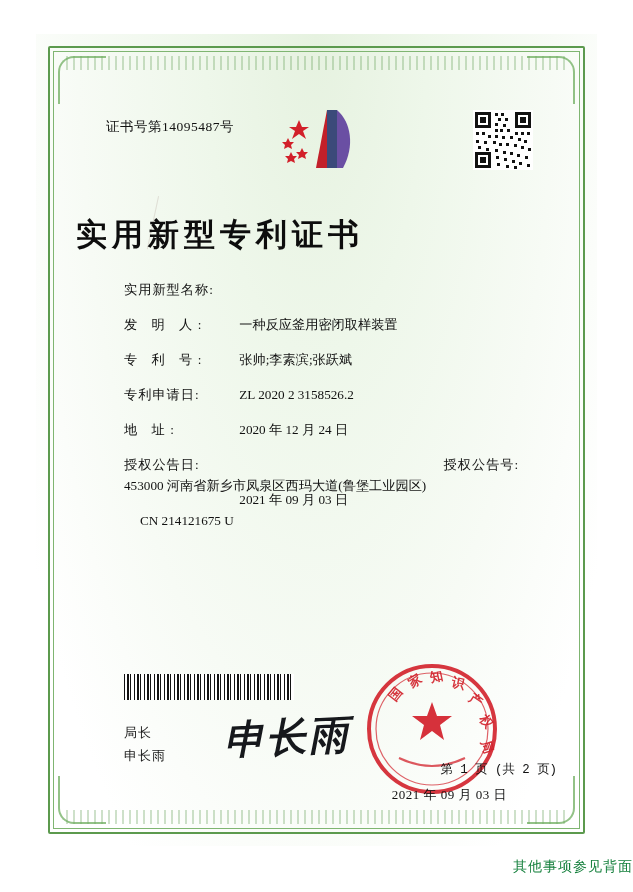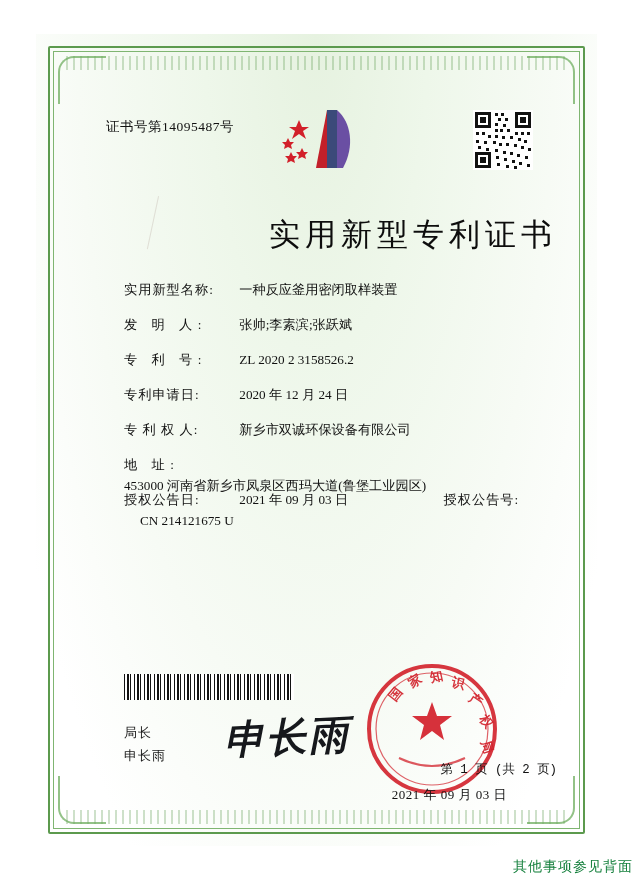--- a/index.html
+++ b/index.html
@@ -113,23 +113,23 @@
     top: 36px;
     width: 60px;
     height: 60px;
   }
 
   .title {
     position: absolute;
     left: 0;
     right: 0;
     top: 140px;
-    text-align: right;
+    text-align: left;
     font-size: 31px;
-    font-weight: normal;
+    font-weight: bold;
     letter-spacing: 5px;
     color: #0d0d0d;
     font-family: "Liberation Serif", serif;
   }
 
   .fields {
     position: absolute;
     left: 48px;
     right: 30px;
     top: 205px;
@@ -146,20 +146,21 @@
     width: 112px;
     letter-spacing: 1px;
     vertical-align: top;
   }
   .field-label.wide {
     letter-spacing: 5.5px;
   }
   .field-value {
     display: inline-block;
     vertical-align: top;
+    margin-top: 35px;
   }
 
   .field-row.double .field-value {
     min-width: 190px;
   }
   .field-sub-label {
     display: inline-block;
     letter-spacing: 1px;
     margin-left: 11px;
   }
@@ -374,24 +375,20 @@
         </div>
         <div class="field-row">
           <span class="field-label wide">专 利 号:</span>
           <span class="field-value">ZL 2020 2 3158526.2</span>
         </div>
         <div class="field-row">
           <span class="field-label">专利申请日:</span>
           <span class="field-value">2020 年 12 月 24 日</span>
         </div>
         <div class="field-row">
-          <span class="field-label">专 利 权 人:</span>
-          <span class="field-value">新乡市双诚环保设备有限公司</span>
-        </div>
-        <div class="field-row">
           <span class="field-label wide">地 址:</span>
           <span class="field-value">453000 河南省新乡市凤泉区西玛大道(鲁堡工业园区)</span>
         </div>
         <div class="field-row double">
           <span class="field-label">授权公告日:</span>
           <span class="field-value">2021 年 09 月 03 日</span>
           <span class="field-sub-label">授权公告号:</span>
           <span class="field-sub-value">CN 214121675 U</span>
         </div>
       </div>

